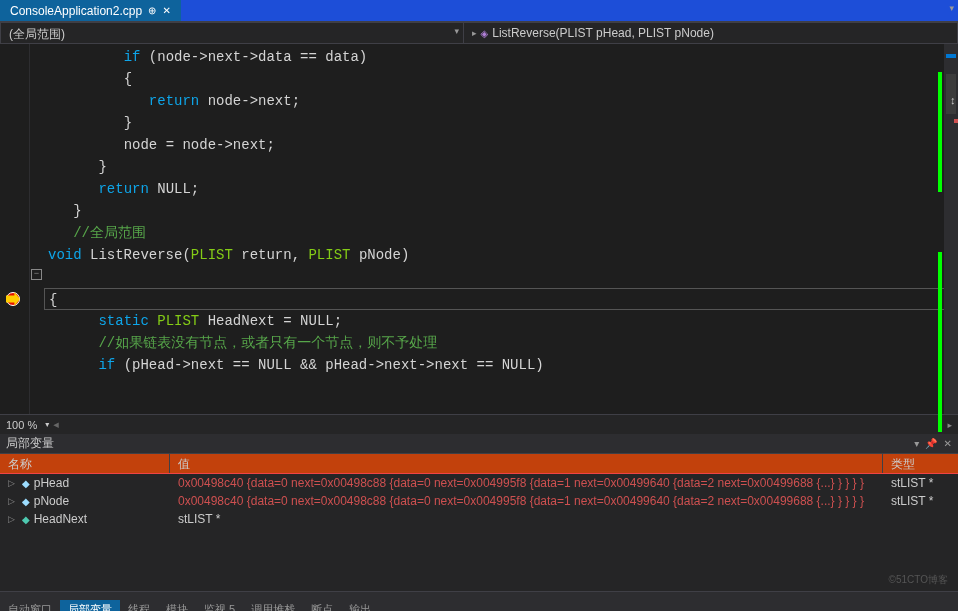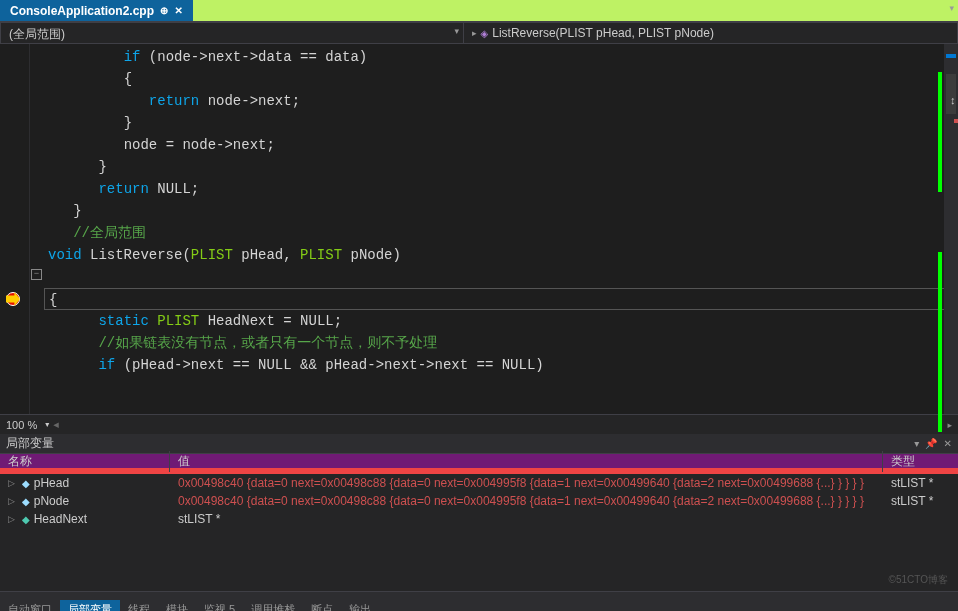--- a/index.html
+++ b/index.html
@@ -7,25 +7,24 @@
       font-family: Consolas, 'Courier New', monospace;
       font-size: 13px;
       background: #1e1e1e;
       color: #d4d4d4;
       width: 958px;
       height: 611px;
       overflow: hidden;
       position: relative;
     }
     .tab-bar {
-      background: #bef264;
+      background: #1d4ed8;
       height: 22px;
       display: flex;
       border-bottom: 1px solid #3f3f46;
-      font-weight: bold;
     }
     .tab {
       background: #0e639c;
       color: #fff;
       padding: 3px 10px;
       font-size: 12px;
       display: flex;
       align-items: center;
       gap: 6px;
       font-family: 'Segoe UI', sans-serif;
@@ -180,26 +179,25 @@
       align-items: center;
       padding: 0 6px;
       font-size: 12px;
       font-family: 'Segoe UI', sans-serif;
       border-bottom: 1px solid #3f3f46;
     }
     .locals-title { color: #ccc; }
     .locals-controls { display: flex; gap: 6px; color: #999; font-size: 10px; }
     .locals-cols {
       display: flex;
-      background: #701a75;
-      border-bottom: 6px solid #ef4444;
+      background: #c2410c;
+      border-bottom: 1px solid #ef4444;
       height: 20px;
       font-size: 12px;
       font-family: 'Segoe UI', sans-serif;
-      align-items: center;
     }
     .col-name { flex: 0 0 170px; padding: 2px 8px; border-right: 1px solid #3f3f46; color: #ccc; }
     .col-value { flex: 1; padding: 2px 8px; border-right: 1px solid #3f3f46; color: #ccc; }
     .col-type { flex: 0 0 75px; padding: 2px 8px; color: #ccc; }
     .locals-row {
       display: flex;
       height: 18px;
       font-size: 12px;
       font-family: 'Segoe UI', sans-serif;
       align-items: center;
@@ -289,21 +287,21 @@
   <div class="code-line">         <span class="kw-blue">if</span><span class="op"> (node-&gt;next-&gt;data == data)</span></div>
       <div class="code-line">         <span class="op">{</span></div>
       <div class="code-line">            <span class="kw-blue">return</span><span class="op"> node-&gt;next;</span></div>
       <div class="code-line">         <span class="op">}</span></div>
       <div class="code-line">         <span class="op">node = node-&gt;next;</span></div>
       <div class="code-line">      <span class="op">}</span></div>
       <div class="code-line">      <span class="kw-blue">return</span><span class="op"> NULL;</span></div>
       <div class="code-line">   <span class="op">}</span></div>
       <div class="code-line"></div>
       <div class="code-line">   <span class="comment">//全局范围</span></div>
-      <div class="code-line"><span class="kw-blue">void</span><span class="op"> ListReverse(</span><span class="kw-type">PLIST</span><span class="op"> pHead, </span><span class="kw-type">PLIST</span><span class="op"> pNode)</span></div>
+      <div class="code-line"><span class="kw-blue">void</span><span class="op"> ListReverse(</span><span class="kw-type">PLIST</span><span class="op"> return, </span><span class="kw-type">PLIST</span><span class="op"> pNode)</span></div>
       <div class="code-line" style="visibility: hidden;">   <span class="op">{</span></div>
       <div class="code-line">      <span class="comment">//用来存储新的尾部节点，在程序最后需要将尾部节点的next置为NULL</span></div>
       <div class="code-line">      <span class="kw-blue">static</span><span class="op"> </span><span class="kw-type">PLIST</span><span class="op"> HeadNext = NULL;</span></div>
       <div class="code-line">      <span class="comment">//如果链表没有节点，或者只有一个节点，则不予处理</span></div>
       <div class="code-line">      <span class="kw-blue">if</span><span class="op"> (pHead-&gt;next == NULL &amp;&amp; pHead-&gt;next-&gt;next == NULL)</span></div>
     </div>
   <div class="scroll-indicator">
     <div class="scroll-mark" style="top:10px;height:4px;background:#0078d4"></div>
     <div class="scroll-mark" style="top:30px;height:40px;background:#3c3c3c"></div>
     <div class="scroll-mark" style="top:75px;height:4px;background:#ce5050;right:-2px;width:6px"></div>

